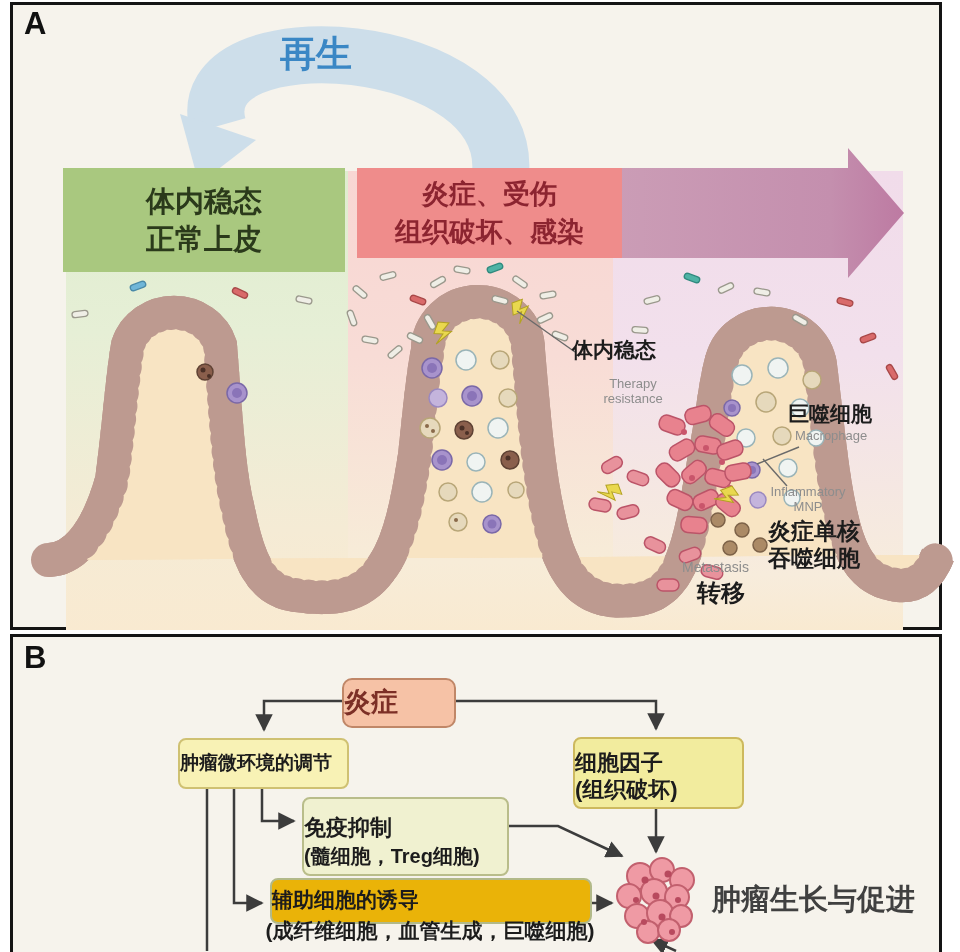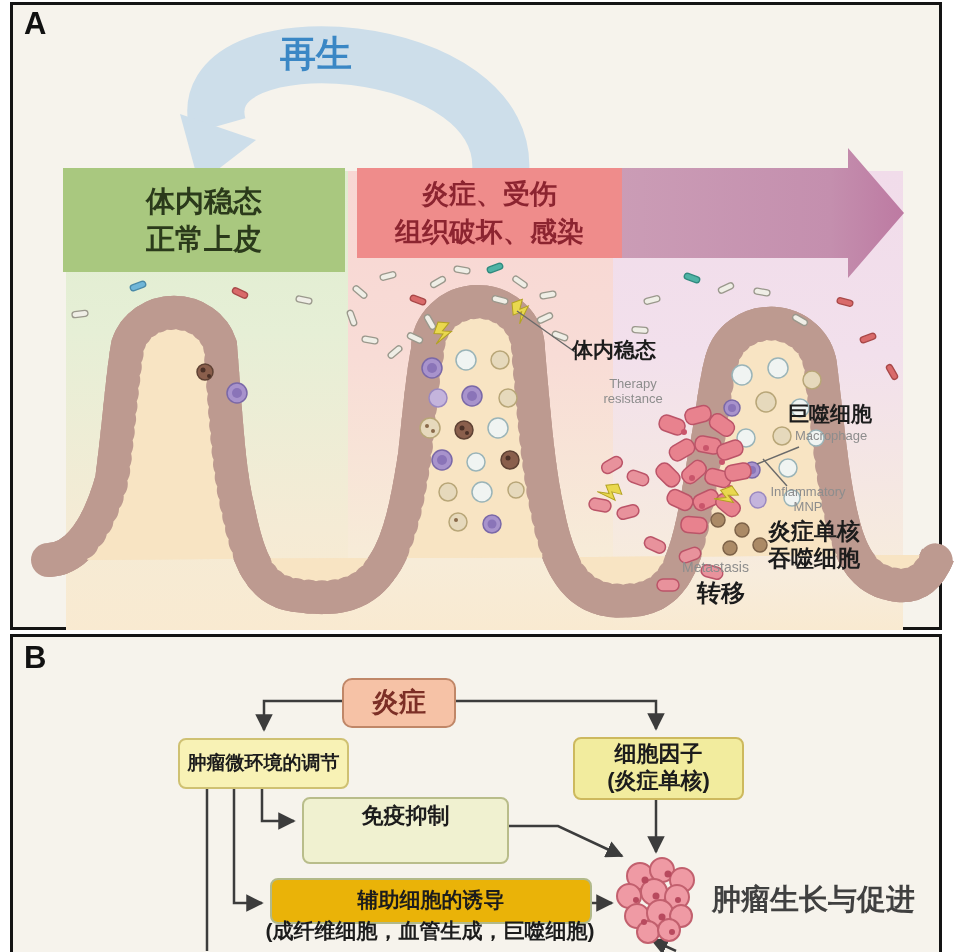--- a/index.html
+++ b/index.html
@@ -20,30 +20,30 @@
   #hdrGreen{left:63px;top:168px;width:282px;height:104px;background:#a9c87f;color:#2b3a1b;font-size:29px;}
   #hdrRed{left:357px;top:168px;width:265px;height:90px;background:#ef8c8b;color:#8c2430;font-size:27px;}
   #hdrPurpleTxt{left:606px;top:173px;width:246px;height:84px;z-index:2;color:#7a2945;font-size:25px;line-height:38px;}
   
   .lbl{position:absolute;z-index:3;white-space:nowrap;}
   .cn{font-weight:bold;color:#1c1c1c;}
   .en{font-weight:normal;color:#8d8d8d;text-align:center;}
   #aLabel,#bLabel{font-size:31px;font-weight:bold;color:#111;}
   #regenLabel{left:280px;top:30px;width:140px;text-align:left;font-size:36px;font-weight:bold;color:#3a87c5;}
   
-  .node{position:absolute;z-index:2;border:2px solid;border-radius:8px;text-align:center;
+  .node{position:absolute;z-index:2;border:2px solid;border-radius:8px;
         font-weight:bold;color:#1c1c1c;white-space:nowrap;}
   #boxInflammation{left:342px;top:678px;width:110px;height:46px;background:#f6c2a6;border-color:#c08768;
         color:#7c2f26;font-size:27px;line-height:44px;border-radius:10px;}
   #boxTme{left:178px;top:738px;width:167px;height:47px;background:#f8f2b5;border-color:#cfc172;
         font-size:19px;line-height:45px;}
   #boxCytokine{left:573px;top:737px;width:167px;height:58px;background:#f2ec9e;border-color:#cdb95e;
-        font-size:22px;line-height:27px;padding-top:1px;}
+        font-size:22px;line-height:27px;padding-top:10px;}
   #boxImmune{left:302px;top:797px;width:203px;height:60px;background:#f0f1d0;border-color:#b9bd8a;
-        font-size:22px;line-height:28px;padding-top:3px;}
+        font-size:22px;line-height:28px;padding-top:15px;}
   #boxImmune .sub{font-size:20px;}
   #boxHelper{left:270px;top:878px;width:318px;height:42px;background:#eab308;border-color:#b2b989;
         font-size:21px;line-height:40px;}
   #helperSub{left:228px;top:917px;width:404px;text-align:center;font-size:21px;font-weight:bold;color:#1c1c1c;z-index:3;}
   #outcomeLabel{left:712px;top:880px;font-size:29px;font-weight:bold;color:#404040;}
   svg{position:absolute;left:0;top:0;z-index:1;}
 </style>
 </head>
 <body>
 
@@ -307,21 +307,22 @@
 </div>
 <div class="lbl en" style="left:682px;top:559px;font-size:14px;">Metastasis</div>
 <div class="lbl cn" style="left:697px;top:577px;font-size:24px;">转移</div>
 
 <div id="bLabel" class="lbl" style="left:24px;top:640px;">B</div>
 
 <div id="boxInflammation" class="node">炎症</div>
 <div id="boxTme" class="node">肿瘤微环境的调节</div>
 <div id="boxCytokine" class="node">
   <div>细胞因子</div>
-  <div>(炎症单核)</div>
+  <div>(组织破坏)</div>
 </div>
 <div id="boxImmune" class="node">
   <div>免疫抑制</div>
+  <div class="sub">(髓细胞，Treg细胞)</div>
 </div>
 <div id="boxHelper" class="node">辅助细胞的诱导</div>
 <div id="helperSub" class="lbl">(成纤维细胞，血管生成，巨噬细胞)</div>
 
 <div id="outcomeLabel" class="lbl">肿瘤生长与促进</div>
 
 </body></html>

